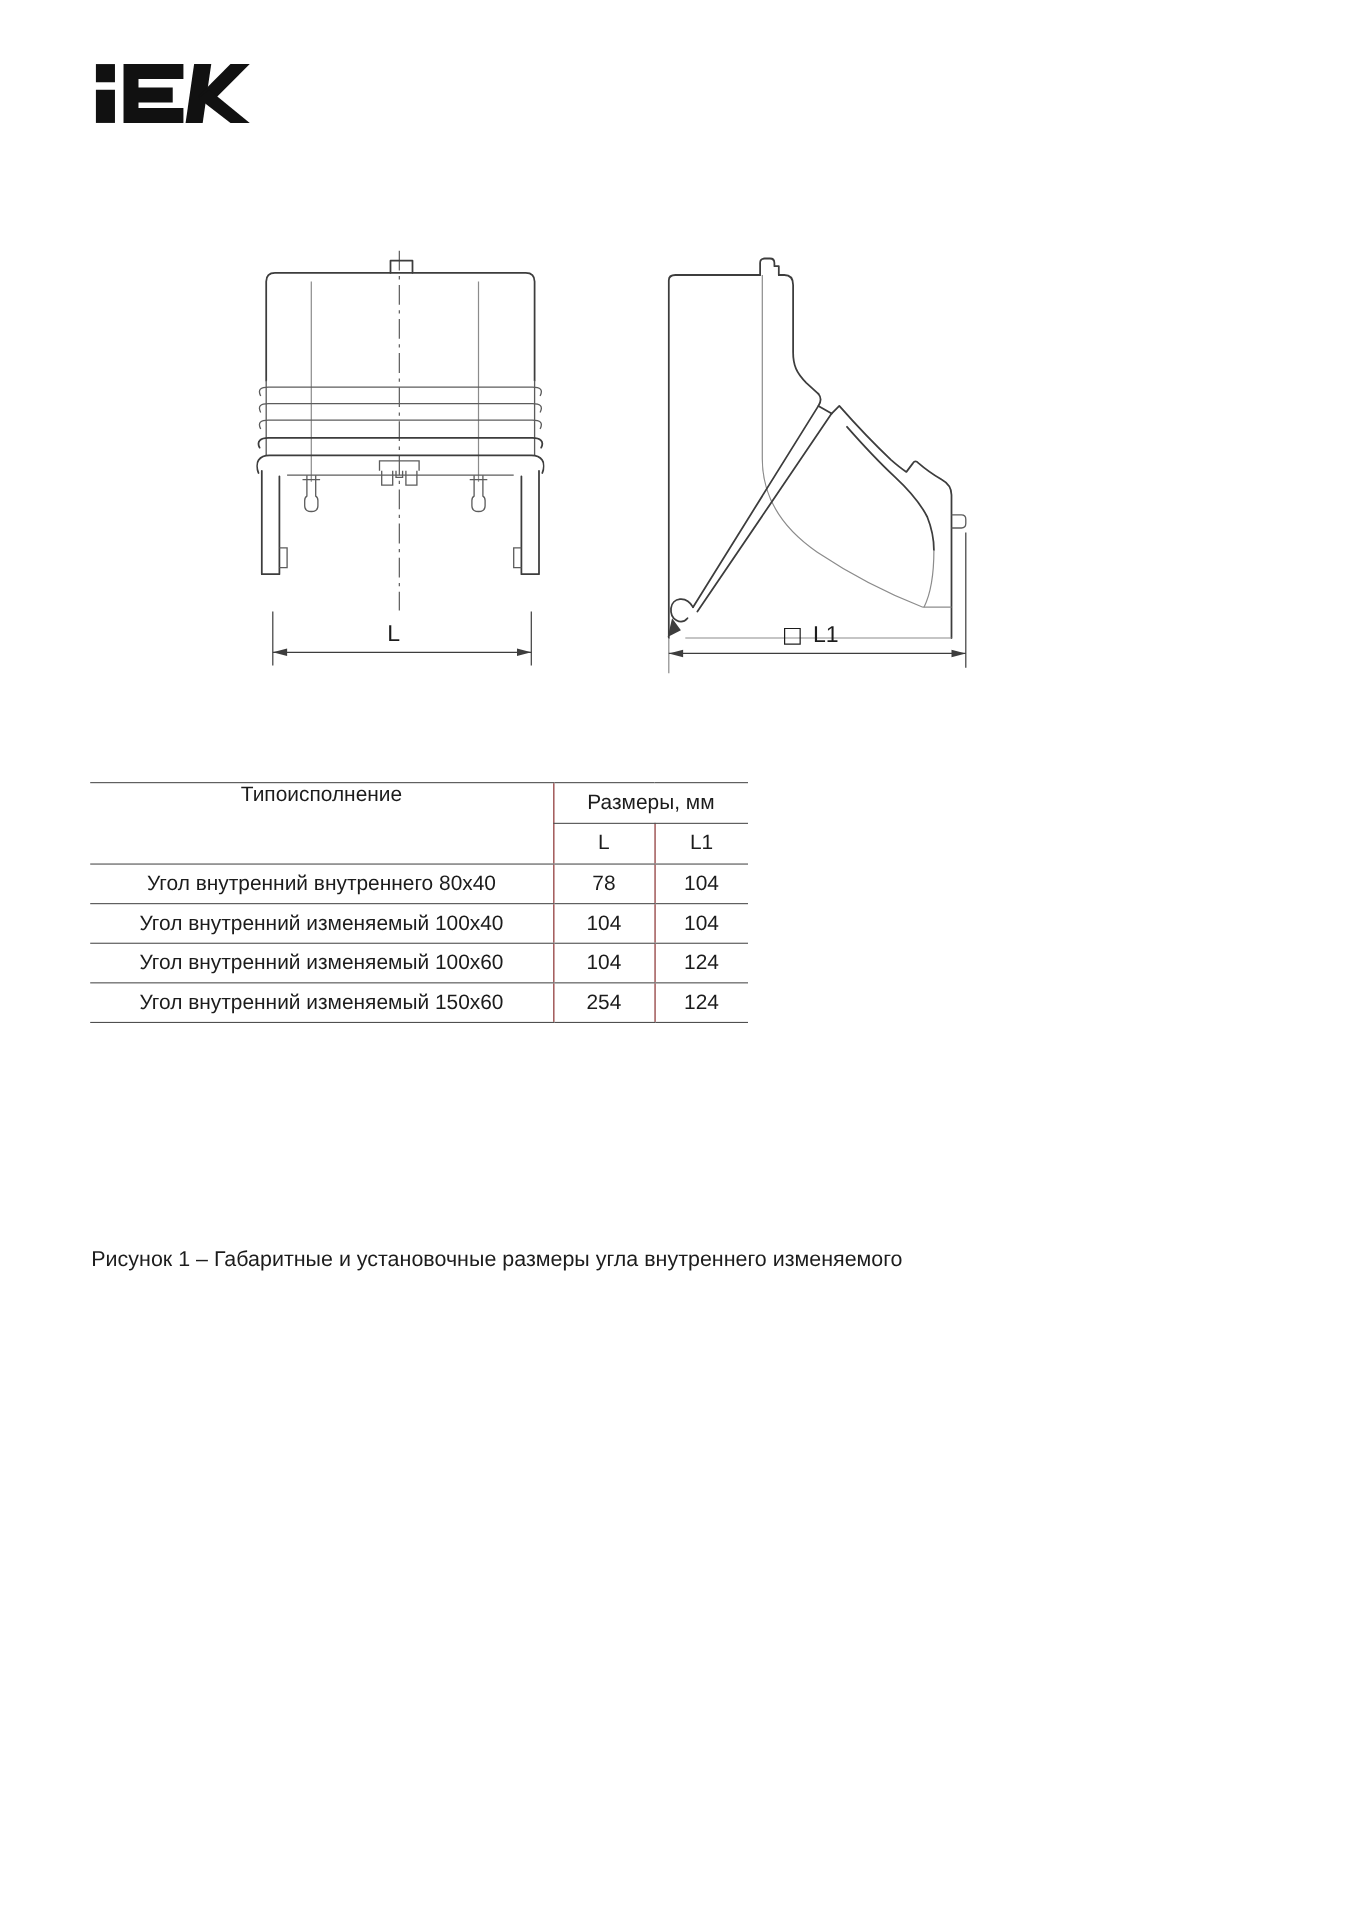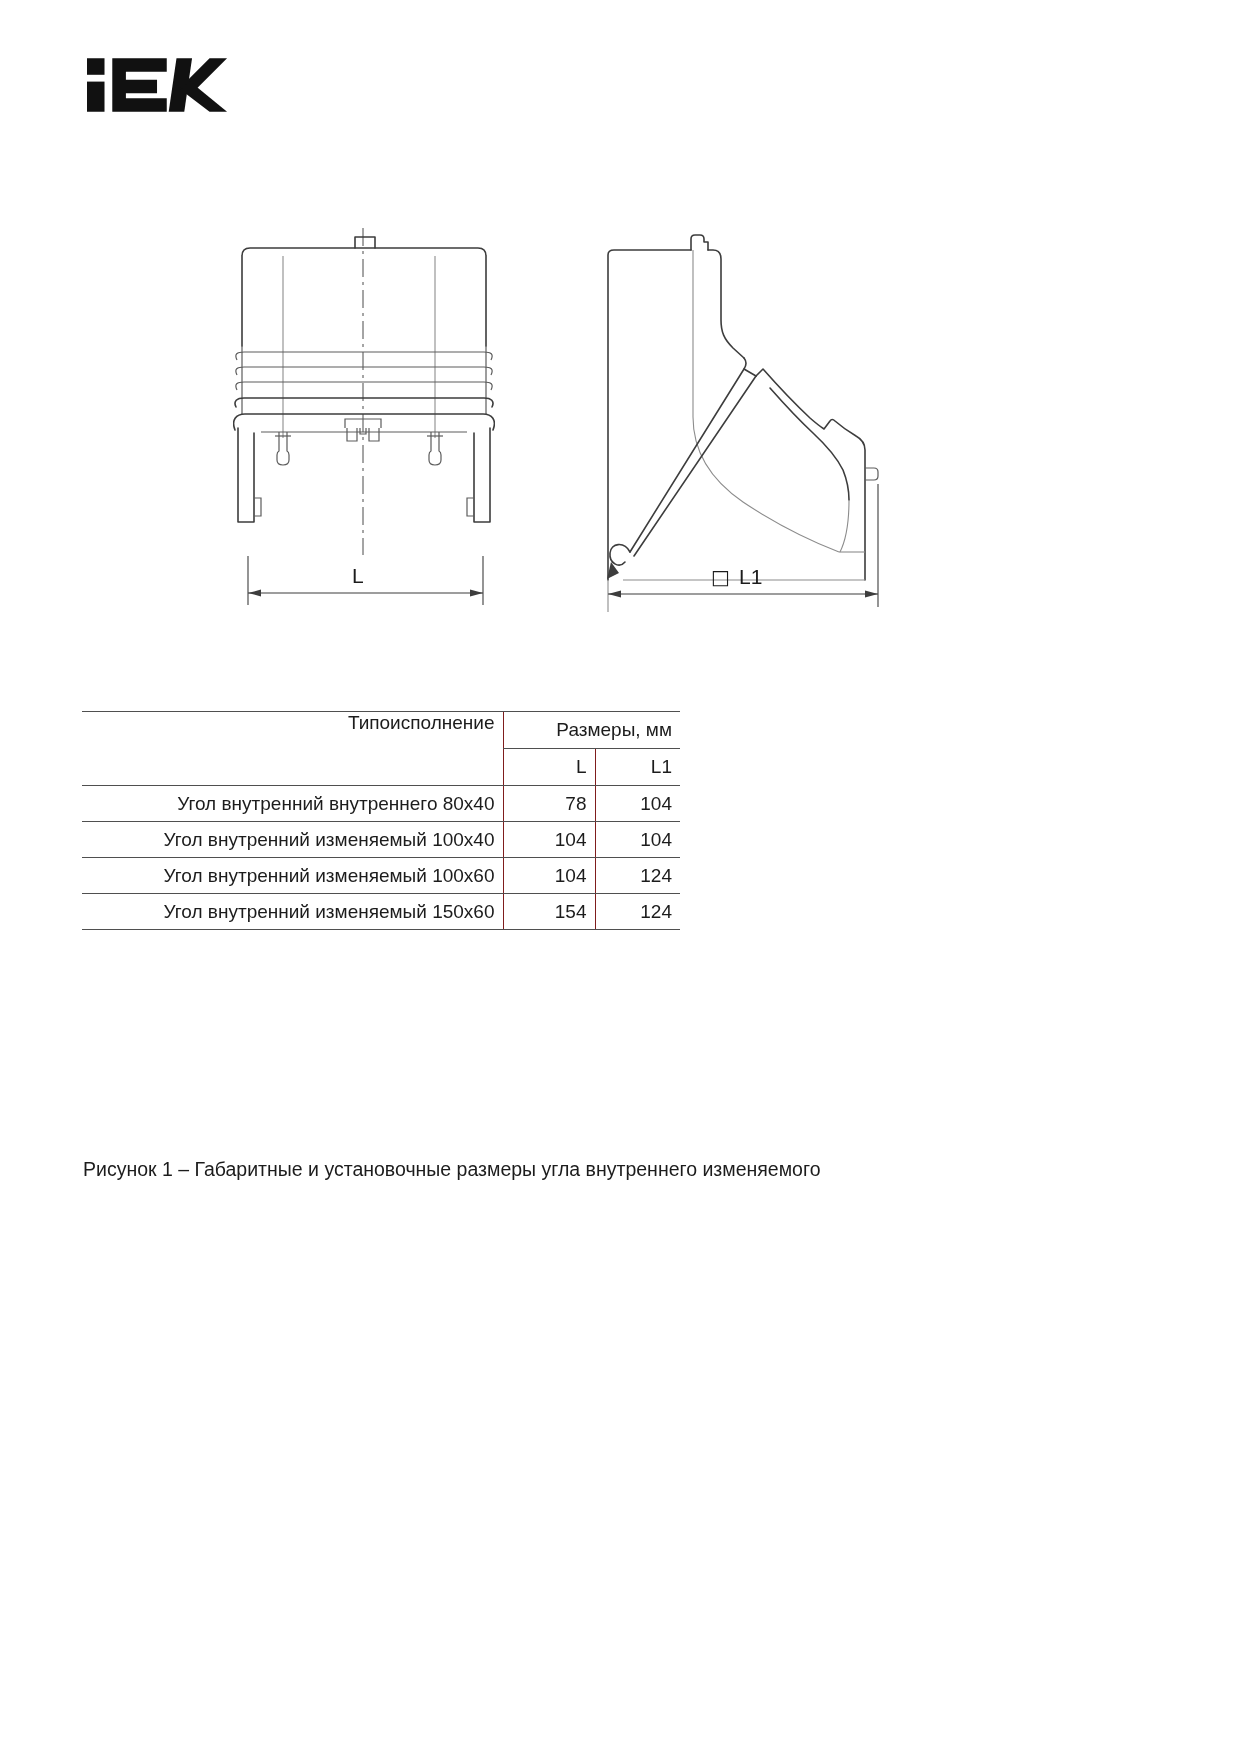--- a/index.html
+++ b/index.html
@@ -18,34 +18,34 @@
   .dimln { stroke:#3d3d3d; stroke-width:1.1; fill:none; }
   .arrow { fill:#3d3d3d; stroke:none; }
   .dim-text { font:21px "Liberation Sans", sans-serif; fill:#1c1c1c; }
   .sq-text  { font:20px "DejaVu Sans", sans-serif; fill:#1c1c1c; }
 
   .spec-table {
     position:absolute; left:82px; top:711px; border-collapse:collapse;
     font-size:19px; color:#1c1c1c;
   }
   .spec-table th, .spec-table td {
-    font-weight:normal; text-align:right; padding:0 8px; box-sizing:border-box;
+    font-weight:normal; text-align:center; padding:0 8px; box-sizing:border-box;
     border-top:1px solid #4f4f4f; border-bottom:1px solid #4f4f4f;
     white-space:nowrap;
   }
   .vline { border-left:1px solid #7f1d1d; }
   .w-type { width:421px; }
   .w-l    { width:92px; }
   .w-l1   { width:85px; }
   .hrow   { height:37px; vertical-align:middle; }
   .type-head { vertical-align:top; padding-top:7px; }
   .drow td { height:36px; vertical-align:middle; }
 
   .caption {
-    position:absolute; left:83px; top:1158px; margin:0;
+    position:absolute; left:83px; top:1134px; margin:0;
     font-size:19.5px; color:#1c1c1c; white-space:nowrap;
   }
 </style>
 </head>
 <body>
 
 <div class="page">
 
   <svg class="logo" viewBox="0 0 146 55" role="img" aria-label="IEK">
     <g fill="#111111">
@@ -167,21 +167,21 @@
         <td class="vline">104</td>
         <td class="vline">104</td>
       </tr>
       <tr class="drow">
         <td>Угол внутренний изменяемый 100x60</td>
         <td class="vline">104</td>
         <td class="vline">124</td>
       </tr>
       <tr class="drow">
         <td>Угол внутренний изменяемый 150x60</td>
-        <td class="vline">154</td>
+        <td class="vline">254</td>
         <td class="vline">124</td>
       </tr>
     </tbody>
   </table>
 
   <p class="caption">Рисунок 1 – Габаритные и установочные размеры угла внутреннего изменяемого</p>
 
 </div>
 
 </body></html>

